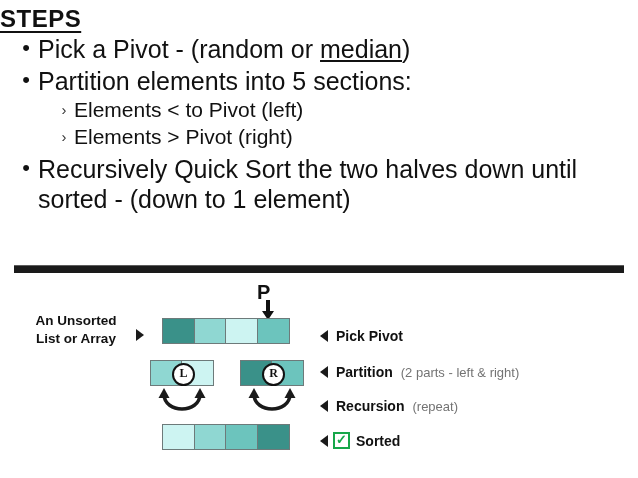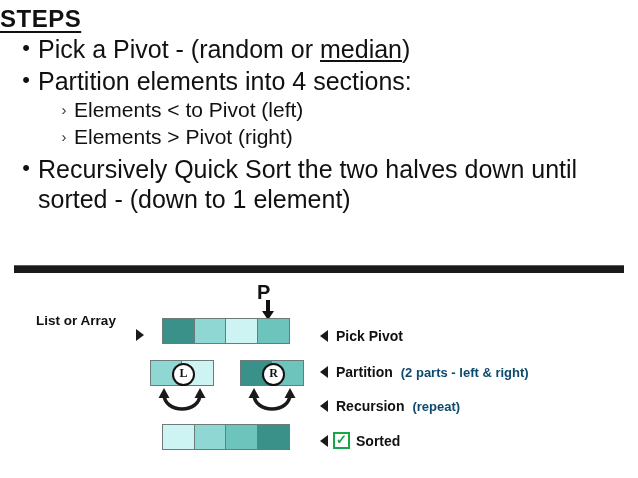--- a/index.html
+++ b/index.html
@@ -181,22 +181,22 @@
     margin-right: 8px;
     flex: 0 0 auto;
   }
   .legend-main {
     font-size: 14px;
     font-weight: bold;
     color: #111;
   }
   .legend-sub {
     font-size: 13px;
-    font-weight: bold;
-    color: #0c4a6e;
+    font-weight: normal;
+    color: #737373;
     margin-left: 8px;
   }
   #legend-pick      { left: 320px; top: 328px; }
   #legend-partition { left: 320px; top: 364px; }
   #legend-recursion { left: 320px; top: 398px; }
   #legend-sorted    { left: 320px; top: 432px; }
   #legend-sorted .legend-tri { margin-right: 5px; }
 
   .check-box {
     width: 17px;
@@ -219,21 +219,21 @@
 
 <div class="bullets">
 
   <div class="bullet-row">
     <span class="marker">•</span>
     <span class="btext"><span>Pick a Pivot - (random or </span><span class="ul-underline">median</span><span>)</span></span>
   </div>
 
   <div class="bullet-row">
     <span class="marker">•</span>
-    <span class="btext">Partition elements into 4 sections:</span>
+    <span class="btext">Partition elements into 5 sections:</span>
   </div>
 
   <div class="bullet-row sub">
     <span class="marker">›</span>
     <span class="btext">Elements &lt; to Pivot (left)</span>
   </div>
 
   <div class="bullet-row sub">
     <span class="marker">›</span>
     <span class="btext">Elements &gt; Pivot (right)</span>
@@ -244,20 +244,21 @@
     <span class="btext">Recursively Quick Sort the two halves down until sorted - (down to 1 element)</span>
   </div>
 
 </div>
 
 <div class="divider"></div>
 
 <div>
 
   <div class="caption">
+    <div>An Unsorted</div>
     <div>List or Array</div>
   </div>
   <div class="caption-arrow"></div>
 
   <div class="pivot-label">P</div>
   <div class="pivot-arrow-stem"></div>
   <div class="pivot-arrow-head"></div>
 
   <div class="array" id="row-unsorted">
       <div class="cell" style="background: rgb(58, 145, 137); width: 25%;"></div>

